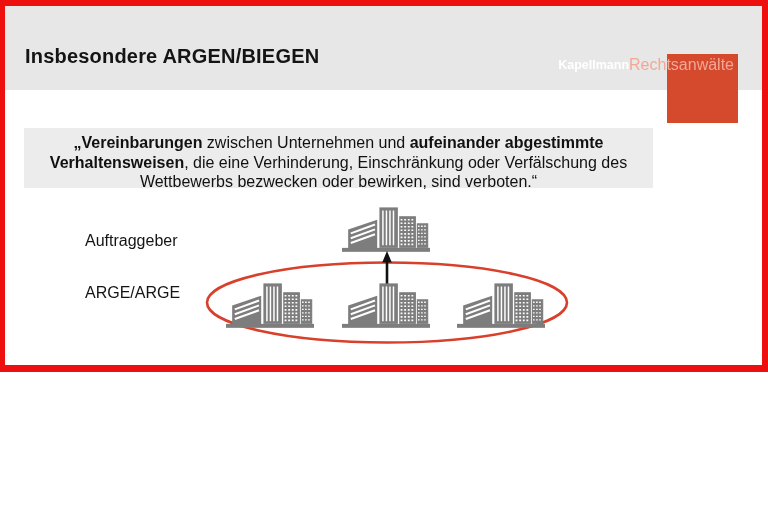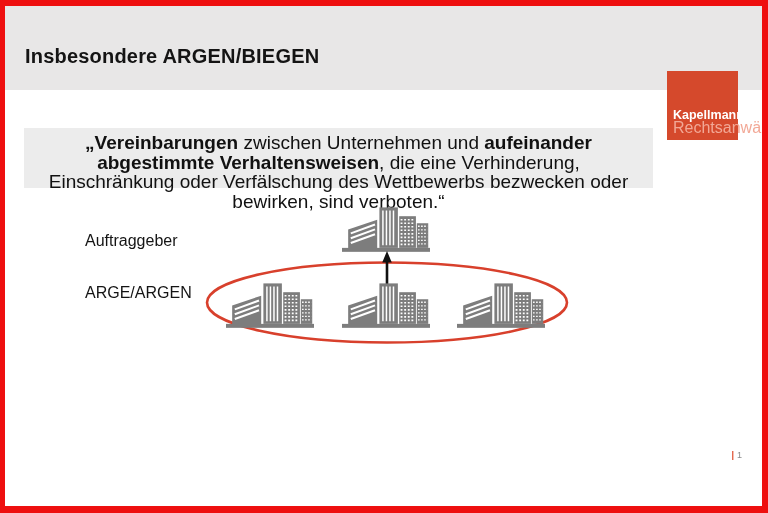--- a/index.html
+++ b/index.html
@@ -1,21 +1,21 @@
 <!DOCTYPE html>
 <html><head>
 <meta charset="utf-8">
 <style>
   html, body { margin: 0; padding: 0; background: #fff; }
   * { box-sizing: border-box; }
 
   .slide {
     position: relative;
     width: 768px;
-    height: 513px;
+    height: 372px;
     background: #ffffff;
     border-style: solid;
     border-color: #ee0f0f;
     border-width: 6px 6px 7px 5px;
     overflow: hidden;
     font-family: "Liberation Sans", sans-serif;
     color: #1a1a1a;
     padding-left: 8px;
   }
 
@@ -32,25 +32,25 @@
     margin: 0;
     font-size: 20px;
     font-weight: bold;
     letter-spacing: 0.2px;
     color: #141414;
   }
 
   
   .logo {
     position: absolute;
-    left: 662px; top: 65px;
+    left: 662px; top: 48px;
     width: 71px; height: 69px;
     background: #d5492c;
     display: flex;
-    flex-direction: column;
+    flex-direction: row;
     justify-content: flex-end;
     padding: 5px 4px 6px 6px;
   }
   .logo-name {
     font-size: 12.5px;
     font-weight: bold;
     color: #ffffff;
     line-height: 13px;
   }
   .logo-sub {
@@ -63,21 +63,21 @@
   .quote-box {
     position: absolute;
     left: 19px; top: 122px;
     width: 629px; height: 60px;
     background: #ececec;
     padding: 5px 24px;
     text-align: center;
   }
   .quote-text {
     margin: 0;
-    font-size: 19px;
+    font-size: 16px;
     line-height: 19.5px;
     color: #111111;
   }
   .quote-text .b { font-weight: bold; }
 
   
   .diagram {
     position: absolute;
     left: 0; top: 189px;
     width: 757px; height: 160px;
@@ -127,21 +127,21 @@
   <div class="logo">
     <div class="logo-name">Kapellmann</div>
     <div class="logo-sub">Rechtsanwälte</div>
   </div>
 
   <div class="quote-box">
     <p class="quote-text"><span class="b" style="font-weight: bold;">„Vereinbarungen</span><span> zwischen Unternehmen und </span><span class="b" style="font-weight: bold;">aufeinander abgestimmte Verhaltensweisen</span><span>, die eine Verhinderung, Einschränkung oder Verfälschung des Wettbewerbs bezwecken oder bewirken, sind verboten.“</span></p>
   </div>
 
   <div class="diagram-label label-client">Auftraggeber</div>
-  <div class="diagram-label label-consortium">ARGE/ARGEN</div>
+  <div class="diagram-label label-consortium">ARGE/ARGE</div>
 
   <svg class="diagram" viewBox="0 0 757 160" width="757" height="160" xmlns="http://www.w3.org/2000/svg">
     <defs>
       <g id="building">
         <rect x="0" y="51" width="100" height="4.5" fill="#7d7d7d"></rect>
         <polygon points="7,51 7,30 40,19 40,51" fill="#7d7d7d"></polygon>
         <line x1="10" y1="34.5" x2="37.5" y2="24.5" stroke="#ffffff" stroke-width="2.3"></line>
         <line x1="10" y1="40" x2="37.5" y2="30" stroke="#ffffff" stroke-width="2.3"></line>
         <line x1="10" y1="45.5" x2="37.5" y2="35.5" stroke="#ffffff" stroke-width="2.3"></line>
         <rect x="42.5" y="5" width="21" height="46" fill="#7d7d7d"></rect>

